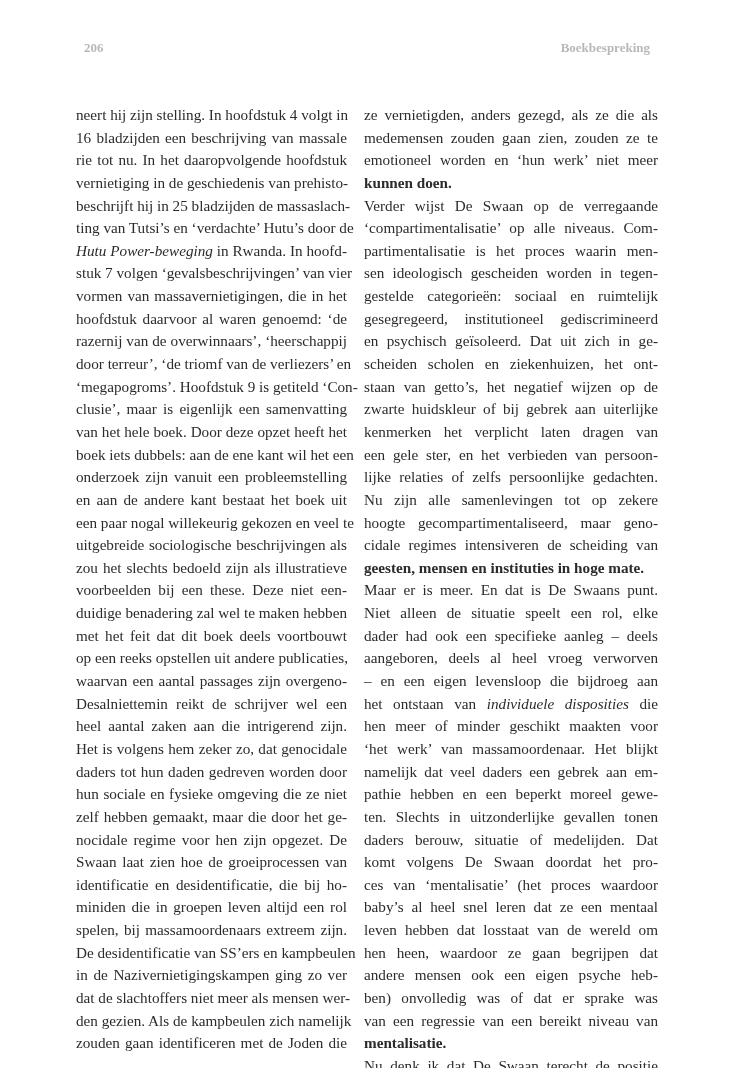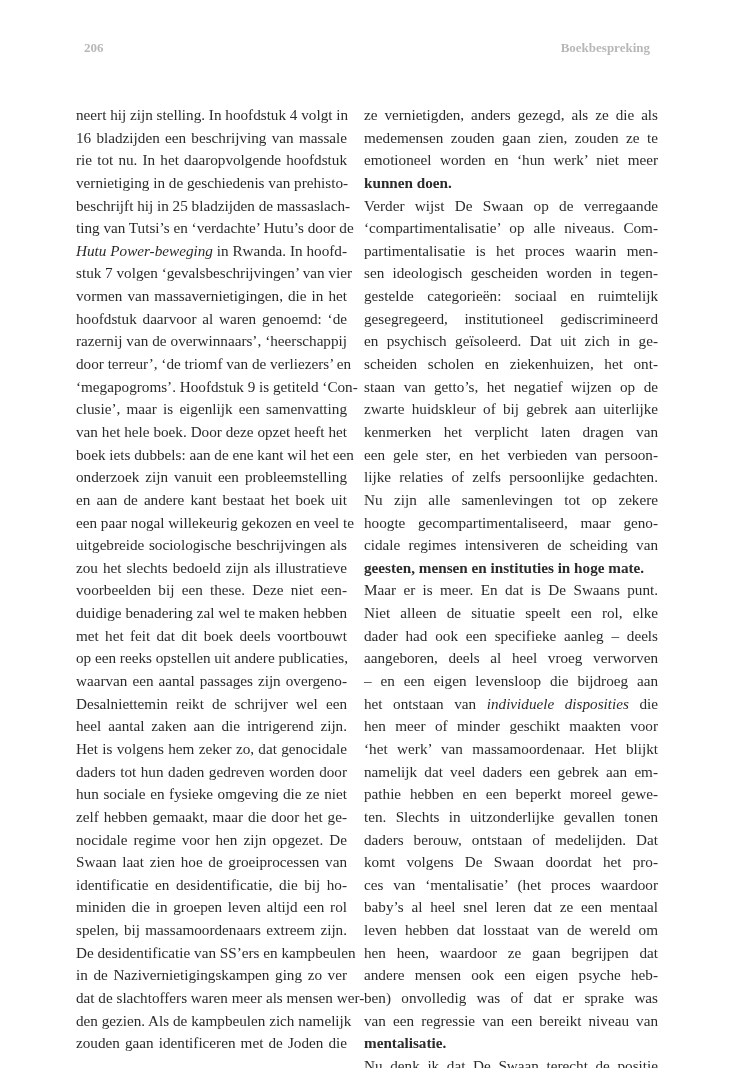--- a/index.html
+++ b/index.html
@@ -58,21 +58,21 @@
     <span class="line"><span>daders tot hun daden gedreven worden door</span></span>
     <span class="line"><span>hun sociale en fysieke omgeving die ze niet</span></span>
     <span class="line"><span>zelf hebben gemaakt, maar die door het ge-</span></span>
     <span class="line"><span>nocidale regime voor hen zijn opgezet. De</span></span>
     <span class="line"><span>Swaan laat zien hoe de groeiprocessen van</span></span>
     <span class="line"><span>identificatie en desidentificatie, die bij ho-</span></span>
     <span class="line"><span>miniden die in groepen leven altijd een rol</span></span>
     <span class="line"><span>spelen, bij massamoordenaars extreem zijn.</span></span>
     <span class="line"><span>De desidentificatie van SS’ers en kampbeulen</span></span>
     <span class="line"><span>in de Nazivernietigingskampen ging zo ver</span></span>
-    <span class="line"><span>dat de slachtoffers waren meer als mensen wer-</span></span>
+    <span class="line"><span>dat de slachtoffers niet meer als mensen wer-</span></span>
     <span class="line"><span>den gezien. Als de kampbeulen zich namelijk</span></span>
     <span class="line"><span>zouden gaan identificeren met de Joden die</span></span>
   </div>
 <div class="column col-right" id="col-right">
     <span class="line"><span>ze vernietigden, anders gezegd, als ze die als</span></span>
     <span class="line"><span>medemensen zouden gaan zien, zouden ze te</span></span>
     <span class="line"><span>emotioneel worden en ‘hun werk’ niet meer</span></span>
     <span class="line last"><span>kunnen doen.</span></span>
     <span class="line"><span>Verder wijst De Swaan op de verregaande</span></span>
     <span class="line"><span>‘compartimentalisatie’ op alle niveaus. Com-</span></span>
@@ -95,21 +95,21 @@
     <span class="line"><span>Niet alleen de situatie speelt een rol, elke</span></span>
     <span class="line"><span>dader had ook een specifieke aanleg – deels</span></span>
     <span class="line"><span>aangeboren, deels al heel vroeg verworven</span></span>
     <span class="line"><span>– en een eigen levensloop die bijdroeg aan</span></span>
     <span class="line"><span>het ontstaan van </span><em>individuele disposities</em><span> die</span></span>
     <span class="line"><span>hen meer of minder geschikt maakten voor</span></span>
     <span class="line"><span>‘het werk’ van massamoordenaar. Het blijkt</span></span>
     <span class="line"><span>namelijk dat veel daders een gebrek aan em-</span></span>
     <span class="line"><span>pathie hebben en een beperkt moreel gewe-</span></span>
     <span class="line"><span>ten. Slechts in uitzonderlijke gevallen tonen</span></span>
-    <span class="line"><span>daders berouw, ontstaan of medelijden. Dat</span></span>
+    <span class="line"><span>daders berouw, situatie of medelijden. Dat</span></span>
     <span class="line"><span>komt volgens De Swaan doordat het pro-</span></span>
     <span class="line"><span>ces van ‘mentalisatie’ (het proces waardoor</span></span>
     <span class="line"><span>baby’s al heel snel leren dat ze een mentaal</span></span>
     <span class="line"><span>leven hebben dat losstaat van de wereld om</span></span>
     <span class="line"><span>hen heen, waardoor ze gaan begrijpen dat</span></span>
     <span class="line"><span>andere mensen ook een eigen psyche heb-</span></span>
     <span class="line"><span>ben) onvolledig was of dat er sprake was</span></span>
     <span class="line"><span>van een regressie van een bereikt niveau van</span></span>
     <span class="line last"><span>mentalisatie.</span></span>
     <span class="line"><span>Nu denk ik dat De Swaan terecht de positie</span></span>

